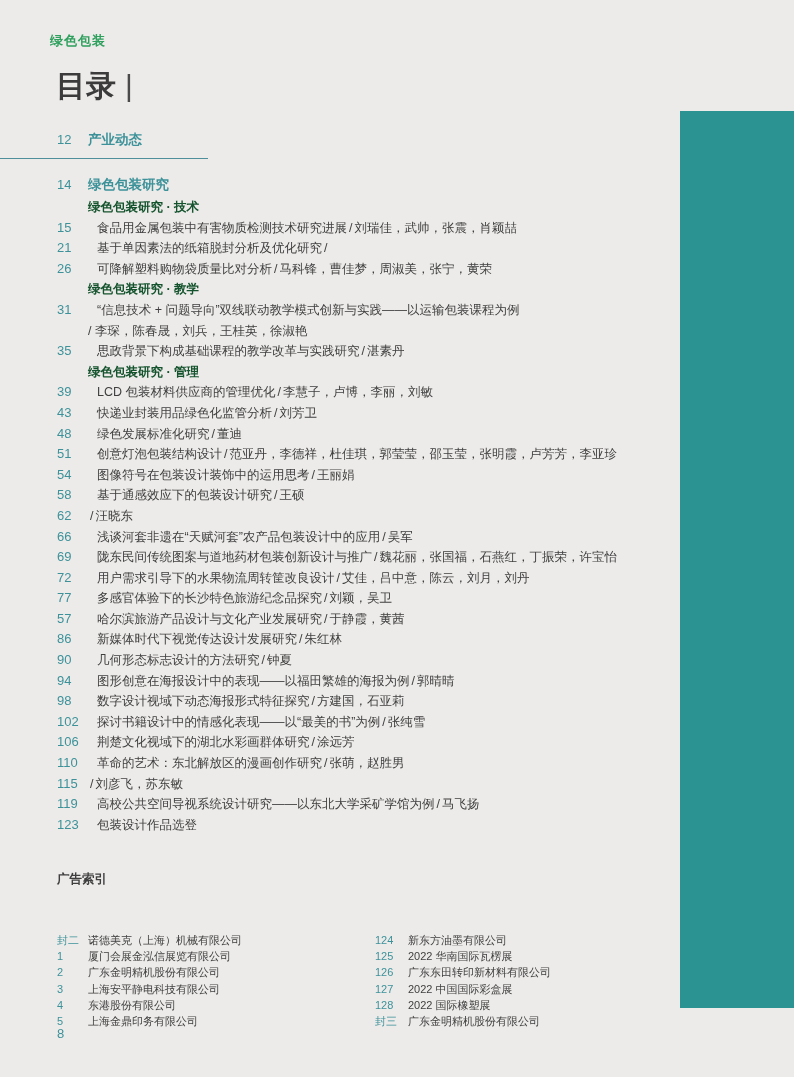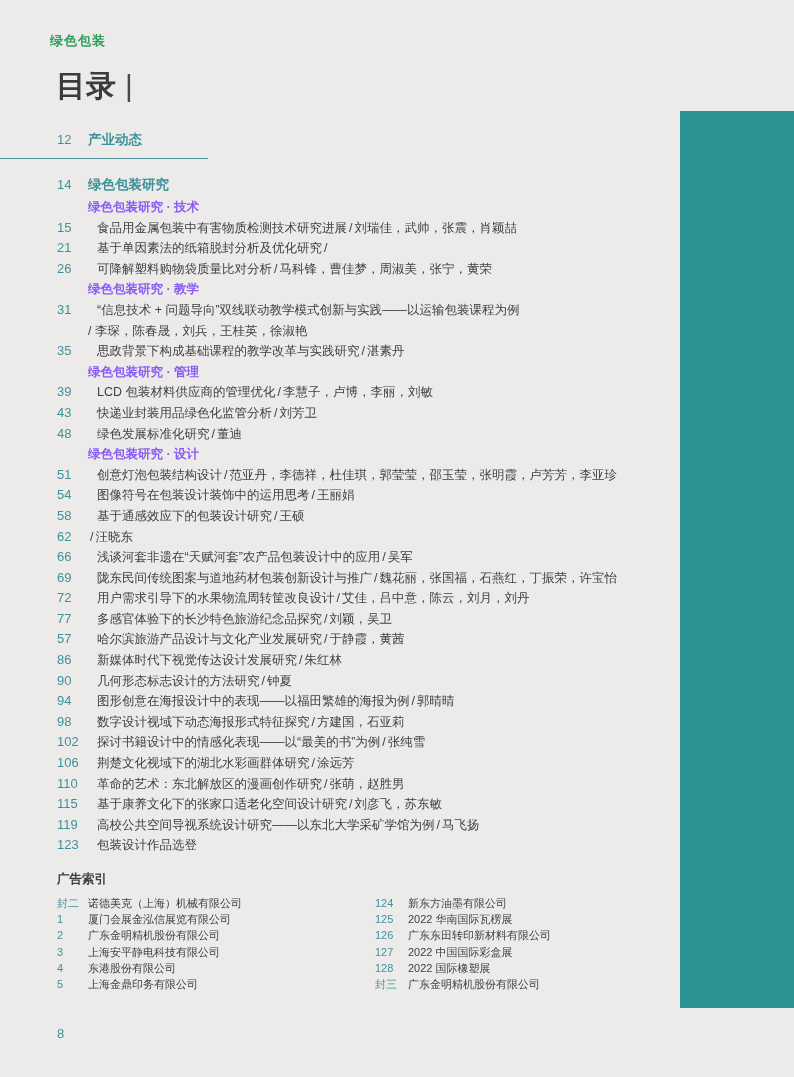--- a/index.html
+++ b/index.html
@@ -30,42 +30,42 @@
     height:20.6px;line-height:20.6px;font-size:12.5px;
   }
   .toc-row .num{
     width:31px;flex:none;color:#3D929A;font-size:13px;font-weight:400;
   }
   .toc-row.section{height:24px;line-height:24px;}
   .toc-row.section .title-text{
     color:#3D929A;font-weight:bold;font-size:13.5px;
   }
   .toc-row.subsection{
-    padding-left:31px;color:#8b5cf6;font-weight:bold;font-size:12.5px;
+    padding-left:31px;color:#14532d;font-weight:bold;font-size:12.5px;
   }
   .toc-row.article .title-text{color:#3F3F3F;margin-left:9px;}
   .toc-row .sep{color:#3F3F3F;margin:0 2px;}
   .toc-row .authors{color:#3F3F3F;}
   .toc-row.cont{padding-left:31px;}
   .divider{
     border:none;border-top:1.5px solid #4E8F9B;
     width:208px;margin:6px 0 14px -57px;
   }
   .ad-heading{
     position:absolute;left:57px;top:871px;
     font-size:12.5px;font-weight:bold;color:#3F3F3F;text-align:right;
   }
   .ad-col{position:absolute;top:895px;}
   .ad-col.left{left:57px;}
   .ad-col.right{left:375px;}
   .ad-row{
     display:flex;align-items:baseline;white-space:nowrap;
     height:16.2px;line-height:16.2px;font-size:11px;
   }
-  .ad-row .num{width:31px;flex:none;color:#3D929A;}
+  .ad-row .num{width:31px;flex:none;color:#3D929A;margin-top:37px;}
   .ad-col.right .ad-row .num{width:33px;}
   .ad-row .company{color:#3F3F3F;}
   .page-num{
     position:absolute;left:57px;top:1026px;
     color:#3D929A;font-size:13px;
   }
 </style>
 </head>
 <body>
 
@@ -129,21 +129,20 @@
       <span class="title-text">快递业封装用品绿色化监管分析</span>
       <span class="sep"> / </span>
       <span class="authors">刘芳卫</span>
     </div>
     <div class="toc-row article">
       <span class="num">48</span>
       <span class="title-text">绿色发展标准化研究</span>
       <span class="sep"> / </span>
       <span class="authors">董迪</span>
     </div>
-    <div class="toc-row subsection">绿色包装研究 · 设计</div>
     <div class="toc-row article">
       <span class="num">51</span>
       <span class="title-text">创意灯泡包装结构设计</span>
       <span class="sep"> / </span>
       <span class="authors">范亚丹，李德祥，杜佳琪，郭莹莹，邵玉莹，张明霞，卢芳芳，李亚珍</span>
     </div>
     <div class="toc-row article">
       <span class="num">54</span>
       <span class="title-text">图像符号在包装设计装饰中的运用思考</span>
       <span class="sep"> / </span>
@@ -227,21 +226,20 @@
       <span class="authors">涂远芳</span>
     </div>
     <div class="toc-row article">
       <span class="num">110</span>
       <span class="title-text">革命的艺术：东北解放区的漫画创作研究</span>
       <span class="sep"> / </span>
       <span class="authors">张萌，赵胜男</span>
     </div>
     <div class="toc-row article">
       <span class="num">115</span>
-      <span class="title-text">基于康养文化下的张家口适老化空间设计研究</span>
       <span class="sep"> / </span>
       <span class="authors">刘彦飞，苏东敏</span>
     </div>
     <div class="toc-row article">
       <span class="num">119</span>
       <span class="title-text">高校公共空间导视系统设计研究——以东北大学采矿学馆为例</span>
       <span class="sep"> / </span>
       <span class="authors">马飞扬</span>
     </div>
     <div class="toc-row article">

